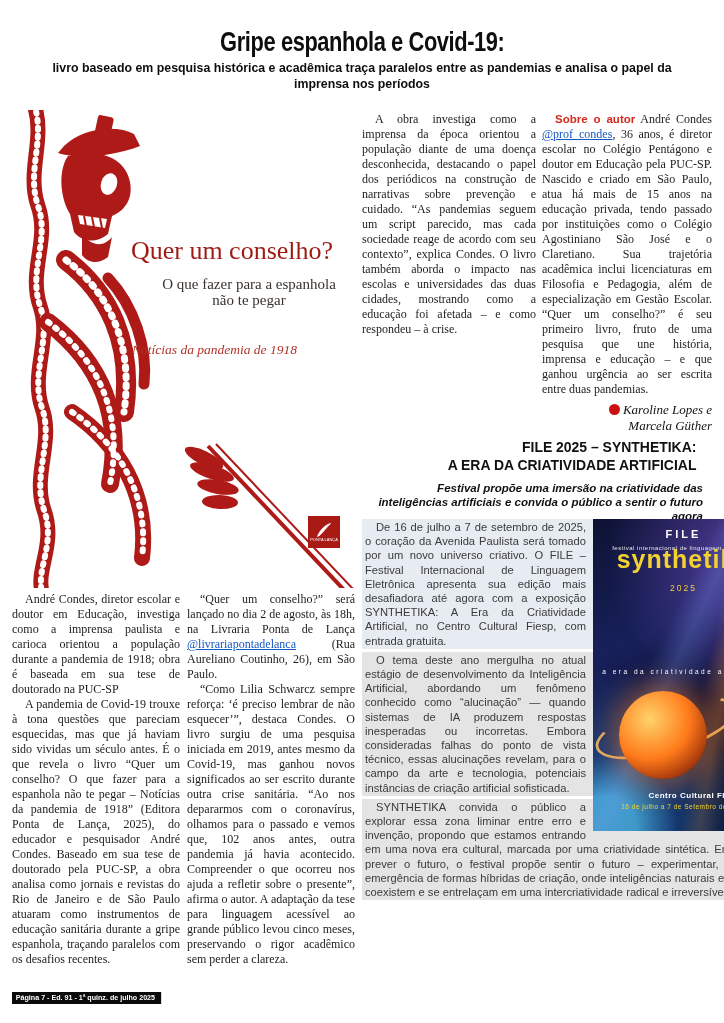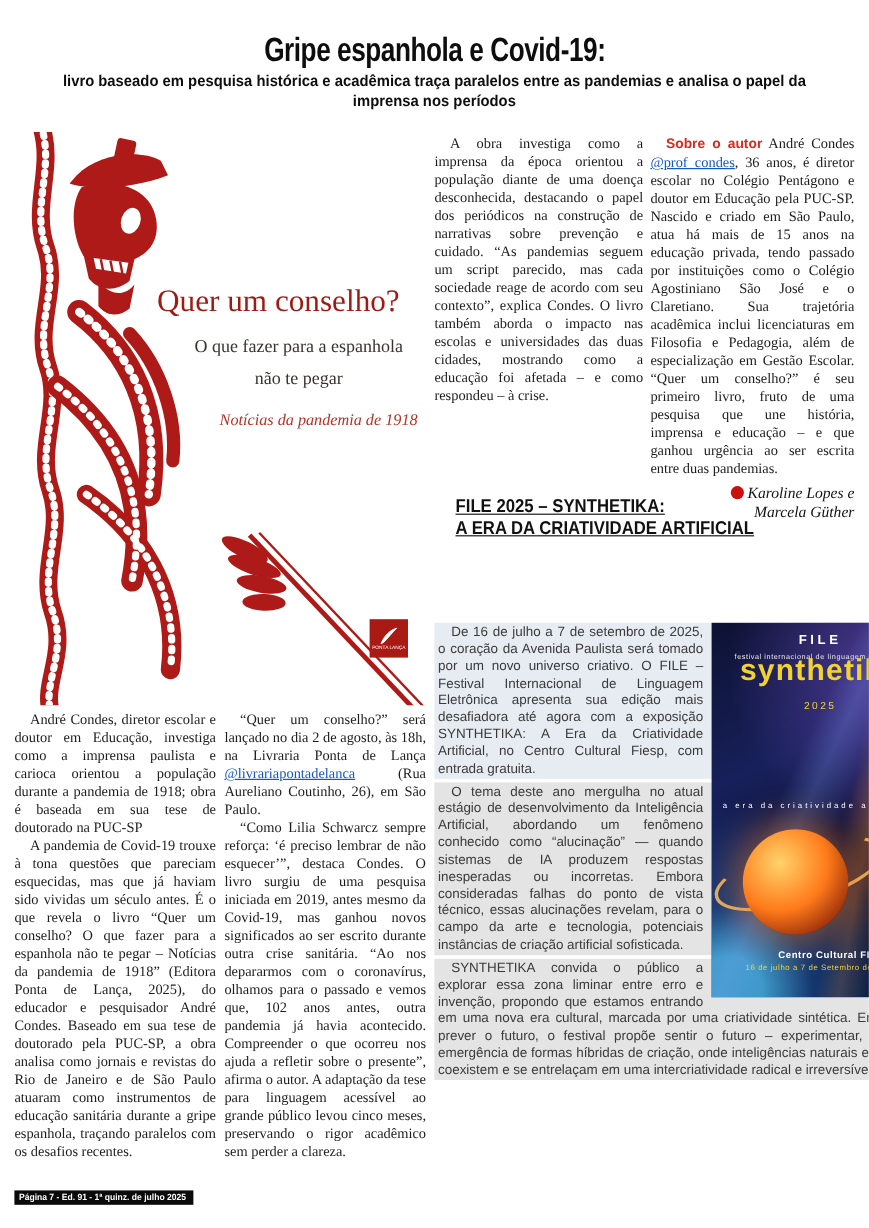--- a/index.html
+++ b/index.html
@@ -13,41 +13,41 @@
       display:inline-block;transform:scaleX(0.78);transform-origin:center;}
   .masthead .deck{margin:2px auto 0;width:680px;font-family:"Liberation Sans",sans-serif;
       font-weight:700;font-size:13px;line-height:16px;color:#0e0e0e;
       transform:scaleX(0.95);transform-origin:center;}
 
   
   .cover{position:absolute;left:12px;top:110px;width:343px;height:478px;background:#fff;overflow:hidden;}
   .cover .ctext{position:absolute;font-family:"Liberation Serif",serif;}
   .c-author{top:48px;left:128px;width:208px;text-align:center;font-size:16px;color:#2e2a28;}
   .c-title{top:126px;left:104px;width:232px;text-align:center;font-size:26px;color:#9e1b14;}
-  .c-sub{top:166px;left:138px;width:198px;text-align:center;font-size:15px;line-height:27px;color:#39322e;}
-  .c-tag{top:232px;left:120px;width:216px;text-align:right;font-size:13.5px;font-style:italic;color:#b23228;}
+  .c-sub{top:166px;left:138px;width:198px;text-align:center;font-size:15px;line-height:16px;color:#39322e;}
+  .c-tag{top:232px;left:120px;width:216px;text-align:left;font-size:13.5px;font-style:italic;color:#b23228;}
   .c-logo{position:absolute;left:296px;top:406px;width:32px;height:32px;background:#a91a15;
       display:flex;flex-direction:column;align-items:center;justify-content:center;}
   .c-logo svg{display:block;}
   .c-logo .pub{font-family:"Liberation Sans",sans-serif;font-size:4px;color:#fff;line-height:4px;text-align:center;}
 
   
   .col{position:absolute;text-align:justify;font-size:12px;line-height:15px;color:#1c1c1c;}
   .col p{margin:0;text-indent:13px;}
   .colA{left:12px;top:592px;width:168px;}
   .colB{left:187px;top:592px;width:168px;}
   .colC{left:362px;top:112px;width:174px;}
   .colD{left:542px;top:112px;width:170px;}
   a.handle{color:#1558c4;text-decoration:underline;}
   .red-label{color:#d42b1e;font-weight:700;font-family:"Liberation Sans",sans-serif;font-size:11.5px;}
   .byline{margin-top:5px;text-align:right;font-style:italic;font-size:13px;line-height:16px;color:#111;}
   .dot{display:inline-block;width:11px;height:11px;border-radius:50%;background:#cc0f0f;margin-right:3px;vertical-align:-1px;}
 
   
-  .file-head{position:absolute;left:362px;top:414px;width:352px;text-align:left;text-decoration:underline;}
+  .file-head{position:absolute;left:362px;top:438px;width:352px;text-align:right;}
   .file-head h2{margin:0;font-family:"Liberation Sans",sans-serif;font-weight:700;font-size:15.5px;
       line-height:18px;color:#111;transform:scaleX(0.9);transform-origin:center;}
   .file-head .fdeck{margin:7px auto 0;width:330px;font-family:"Liberation Sans",sans-serif;
       font-weight:700;font-style:italic;font-size:11.5px;line-height:14px;color:#111;}
   .file-body{position:absolute;left:362px;top:519px;width:412px;
       font-family:"Liberation Sans",sans-serif;font-size:11.2px;line-height:14.2px;
       text-align:justify;color:#3a3a3a;}
   .file-body p{margin:0 0 3px 0;text-indent:11px;padding:1px 3px;}
   .hl-blue{background:#e7ecf2;}
   .hl-gray{background:#e4e4e4;}
@@ -166,20 +166,21 @@
     <p><span class="red-label">Sobre o autor</span><span> André Condes </span><a class="handle" href="#">@prof_condes</a><span>, 36 anos, é diretor escolar no Colégio Pentágono e doutor em Educação pela PUC-SP. Nascido e criado em São Paulo, atua há mais de 15 anos na educação privada, tendo passado por instituições como o Colégio Agostiniano São José e o Claretiano. Sua trajetória acadêmica inclui licenciaturas em Filosofia e Pedagogia, além de especialização em Gestão Escolar. “Quer um conselho?” é seu primeiro livro, fruto de uma pesquisa que une história, imprensa e educação – e que ganhou urgência ao ser escrita entre duas pandemias.</span></p>
     <div class="byline">
       <span class="dot"></span><em>Karoline Lopes e</em><br>
       <em>Marcela Güther</em>
     </div>
   </section>
 
   <section class="file-head">
     <h2>FILE 2025 – SYNTHETIKA:</h2>
     <h2>A ERA DA CRIATIVIDADE ARTIFICIAL</h2>
+    <p class="fdeck">Festival propõe uma imersão na criatividade das inteligências artificiais e convida o público a sentir o futuro agora</p>
   </section>
 
   <section class="file-body">
     <div class="poster">
       <div class="ring"></div>
       <div class="planet"></div>
       <div class="moon"></div>
       <div class="ptxt p-brand">FILE</div>
       <div class="ptxt p-brandsub">festival internacional de linguagem eletrônica</div>
       <div class="ptxt p-title">synthetika</div>

